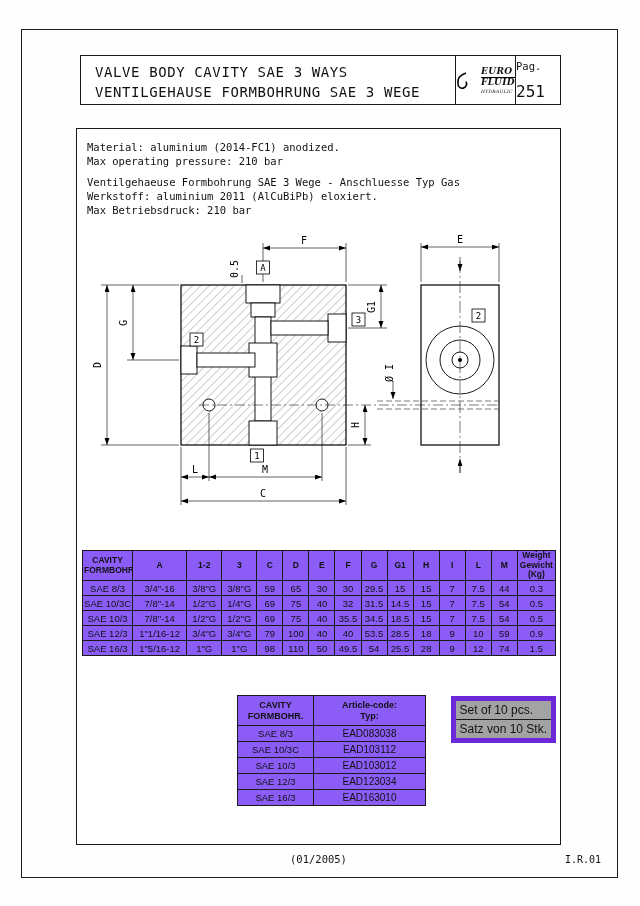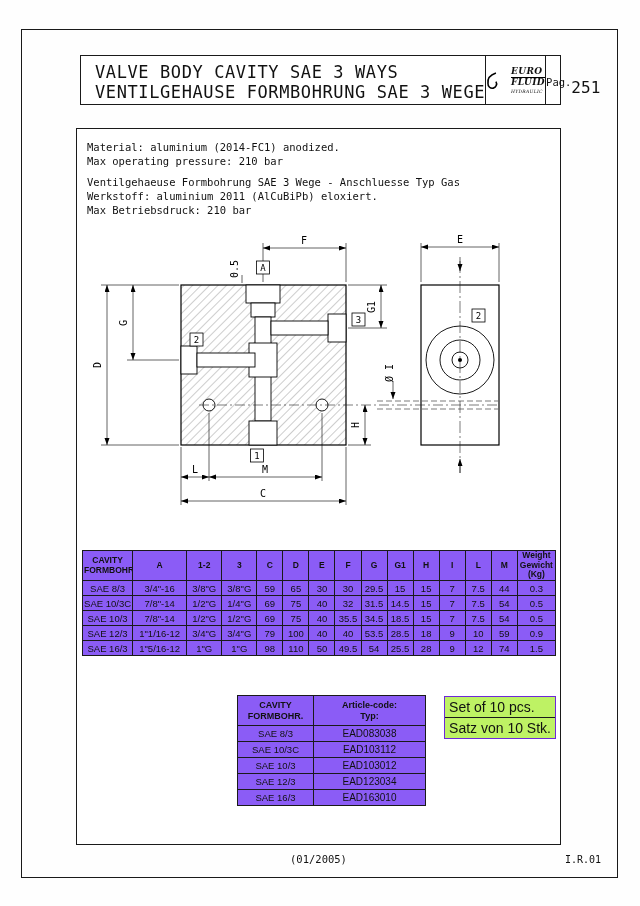--- a/index.html
+++ b/index.html
@@ -1,45 +1,45 @@
 <!DOCTYPE html>
 <html><head>
 <meta charset="utf-8">
 <style>
   *{box-sizing:border-box;margin:0;padding:0}
   html,body{width:640px;height:906px}
   body{background:#fdfdfc;font-family:"DejaVu Sans Mono",monospace;color:#111}
   .page{position:relative;width:640px;height:906px;background:#fefefe;overflow:hidden}
   .outer-border{position:absolute;left:21px;top:29px;width:597px;height:849px;border:1.5px solid #1a1a1a}
   .header-box{position:absolute;left:58px;top:25px;width:481px;height:50px;border:1.3px solid #1a1a1a;display:flex;background:#fff}
-  .titles{flex:1;padding:6px 0 0 14px;font-size:17px;letter-spacing:.6px;line-height:20px;white-space:nowrap}
+  .titles{flex:1;padding:6px 0 0 14px;font-size:14px;letter-spacing:.6px;line-height:20px;white-space:nowrap}
   .logo-cell{width:60px;border-left:1.3px solid #1a1a1a;display:flex;align-items:center;justify-content:center;gap:13px;padding-top:2px}
   .logo-text{display:flex;flex-direction:column;line-height:1.1;font-style:italic;font-weight:bold;font-family:"DejaVu Serif",serif}
   .logo-euro{font-size:9px;border-bottom:1px solid #000;letter-spacing:.4px}
   .logo-fluid{font-size:9px;letter-spacing:.4px}
   .logo-sub{font-size:4.5px;font-weight:normal;margin-top:2px;letter-spacing:.3px}
-  .pag-cell{width:45px;border-left:1.3px solid #1a1a1a;display:flex;align-items:center;padding-top:4px}
+  .pag-cell{width:45px;border-left:1.3px solid #1a1a1a;display:flex;flex-direction:column;padding-top:4px}
   .pag-label{font-size:10.5px}
   .pag-number{font-size:16px;margin-top:10px}
   .content-box{position:absolute;left:54px;top:98px;width:485px;height:717px;border:1.3px solid #1a1a1a;background:#fff}
   .description{padding:11px 0 0 10px;font-size:10.5px;line-height:14px;white-space:nowrap}
   .description p.gap{margin-top:7px}
   .drawing{position:absolute;left:14px;top:96px}
   table{border-collapse:collapse;position:absolute;background:#8b5cf6}
   .dims-table{left:5px;top:421px;width:474px;table-layout:fixed;font-family:"Liberation Sans",sans-serif}
   .dims-table th{font-size:8.5px;font-weight:bold;white-space:pre-line;line-height:9.5px;height:30px}
   .dims-table td{font-size:9.5px;height:15px}
   .dims-table th,.dims-table td{border:1px solid #1a1a1a;text-align:center;vertical-align:middle;padding:0 1px;overflow:hidden}
   .article-table{left:160px;top:566px;table-layout:fixed;font-family:"Liberation Sans",sans-serif}
   .article-table th{font-size:9px;font-weight:bold;white-space:pre-line;line-height:11px;height:30px}
   .article-table td{font-size:9.5px;height:16px}
   .article-table th,.article-table td{border:1px solid #1a1a1a;text-align:center;vertical-align:middle;padding:0 4px}
   .article-table td.code{font-family:Liberation Sans, sans-serif;font-size:10px}
   .col-cavity{width:76px}.col-code{width:112px}
-  .set-note{position:absolute;right:4px;top:567px;border:1px solid #6d28d9;font-family:"Liberation Sans",sans-serif;font-size:14px;white-space:nowrap;background:#bef264}
+  .set-note{position:absolute;right:4px;top:567px;border:5px solid #6d28d9;font-family:"Liberation Sans",sans-serif;font-size:12px;white-space:nowrap;background:#a3a3a3}
   .set-note div{padding:2px 4px}
   .set-note div:first-child{border-bottom:1px solid #1a1a1a}
   .footer-date{position:absolute;left:54px;top:823px;width:485px;text-align:center;font-size:10.5px}
   .footer-ref{position:absolute;right:16px;top:824px;font-size:10px}
   svg text{font-family:"DejaVu Sans Mono",monospace;font-size:10px;fill:#000}
   svg text.boxlbl{font-size:9px}
 </style>
 </head>
 <body>
 

